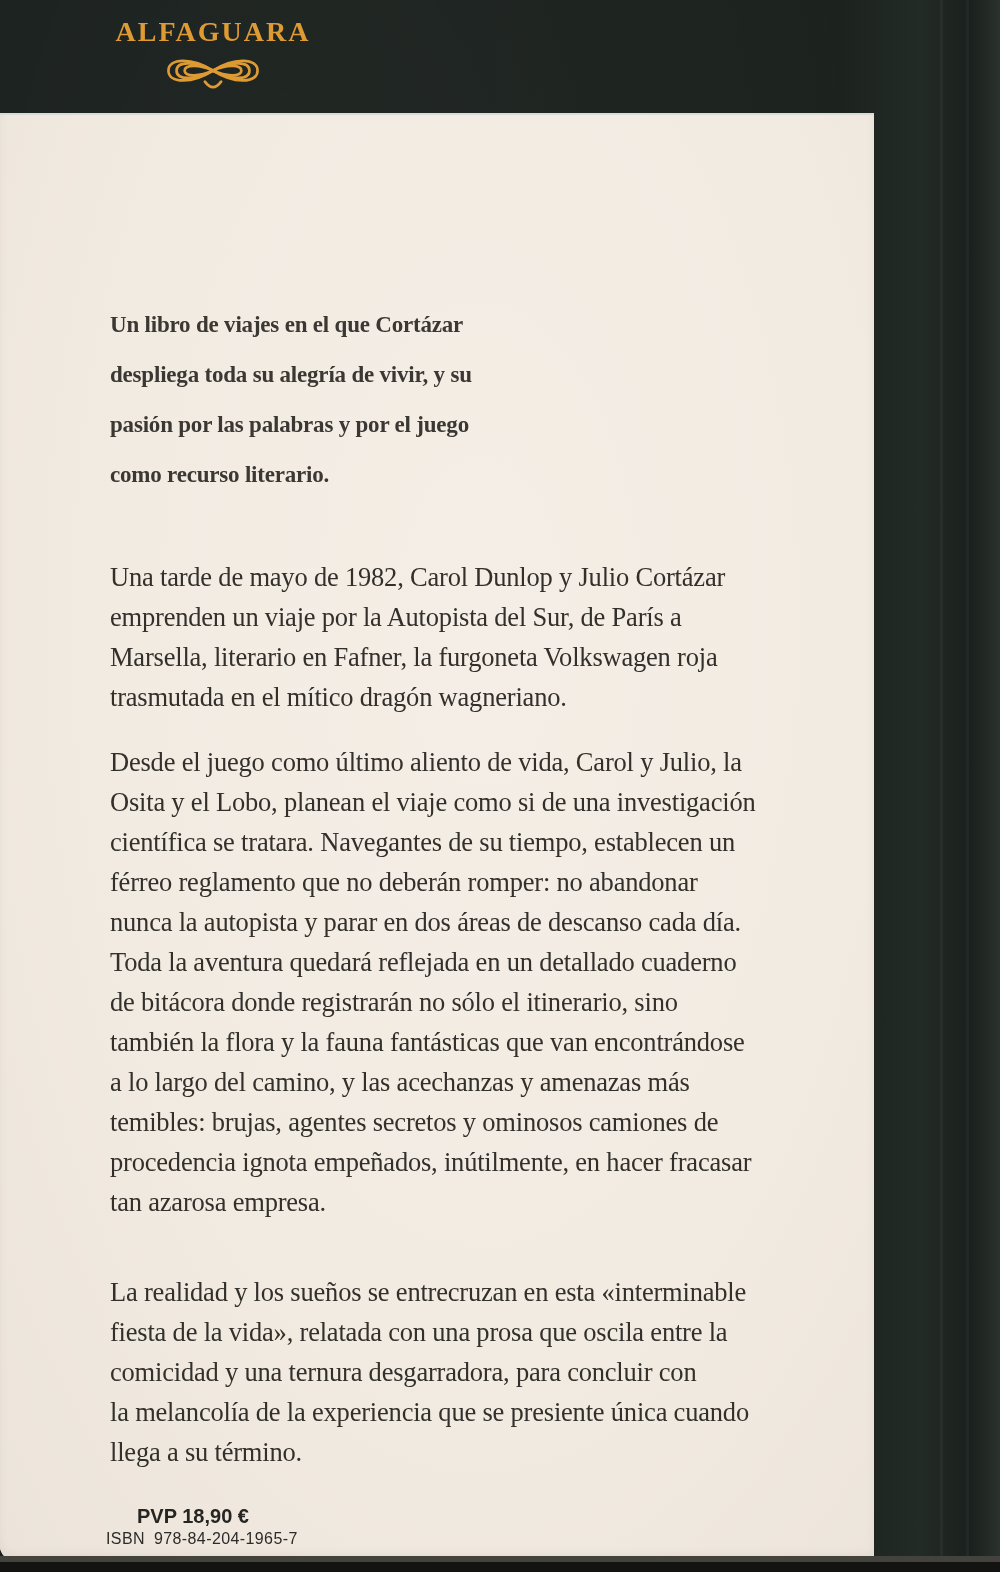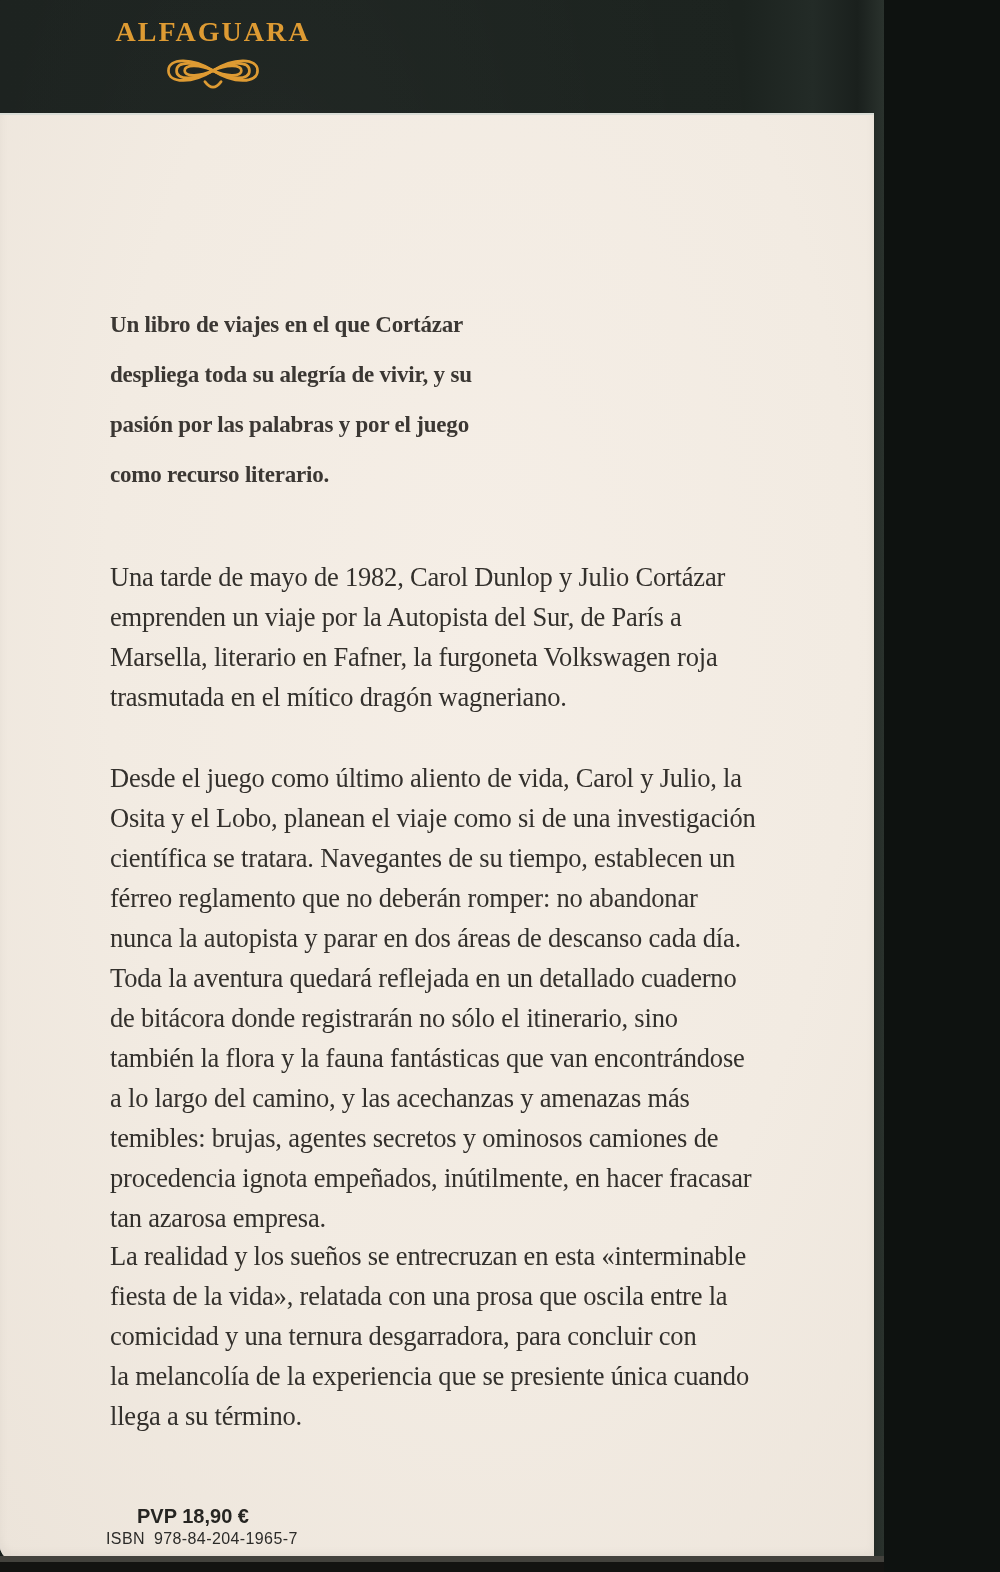--- a/index.html
+++ b/index.html
@@ -1,18 +1,18 @@
 <!DOCTYPE html>
 <html><head>
 <meta charset="utf-8">
 <style>
   html,body{margin:0;padding:0;background:#0e1210;}
   .cover{
     position:relative;
-    width:884px;height:1572px;
+    width:1000px;height:1572px;
     background:#1c231f;
     background-image:
       radial-gradient(ellipse at 30% 20%, rgba(255,255,255,0.03), rgba(0,0,0,0) 60%),
       linear-gradient(90deg, #1a201d 0%, #1c231f 84%, #232b27 92%, #1a201d 97%, #2a322d 100%);
     overflow:hidden;
     font-family:"Liberation Serif","DejaVu Serif",serif;
   }
   
   .brand-band{position:absolute;left:0;top:0;width:1000px;height:113px;}
   .brand{position:absolute;left:108px;top:16px;width:210px;text-align:center;}
@@ -31,22 +31,22 @@
     box-shadow:inset 0 -6px 10px rgba(0,0,0,0.05);
   }
   .txt{position:absolute;white-space:pre;color:#33302c;}
   .headline{
     left:110px;top:170px;
     font-size:23px;line-height:50px;font-weight:600;color:#3b3733;
     letter-spacing:-0.2px;
   }
   .body-par{font-size:26.5px;line-height:40px;letter-spacing:-0.2px;}
   .par1{left:110px;top:415px;}
-  .par2{left:110px;top:616px;}
-  .par3{left:110px;top:1094px;}
+  .par2{left:110px;top:600px;}
+  .par3{left:110px;top:1130px;}
   
   .sans{font-family:"Liberation Sans","DejaVu Sans",sans-serif;}
   .price{position:absolute;left:137px;top:1390px;font-size:20px;font-weight:bold;color:#262522;}
   .isbn-line{position:absolute;left:106px;top:1415px;font-size:16px;color:#2c2b29;letter-spacing:0.4px;}
   .isbn-line .num{margin-left:9px;}
   .barcode{position:absolute;left:108px;top:1441px;}
   .barcode svg{display:block;}
   .edge-gray{position:absolute;left:0;top:1556px;width:1000px;height:6px;background:#43423d;}
   .edge-black{position:absolute;left:0;top:1562px;width:1000px;height:10px;background:#131311;}
   

